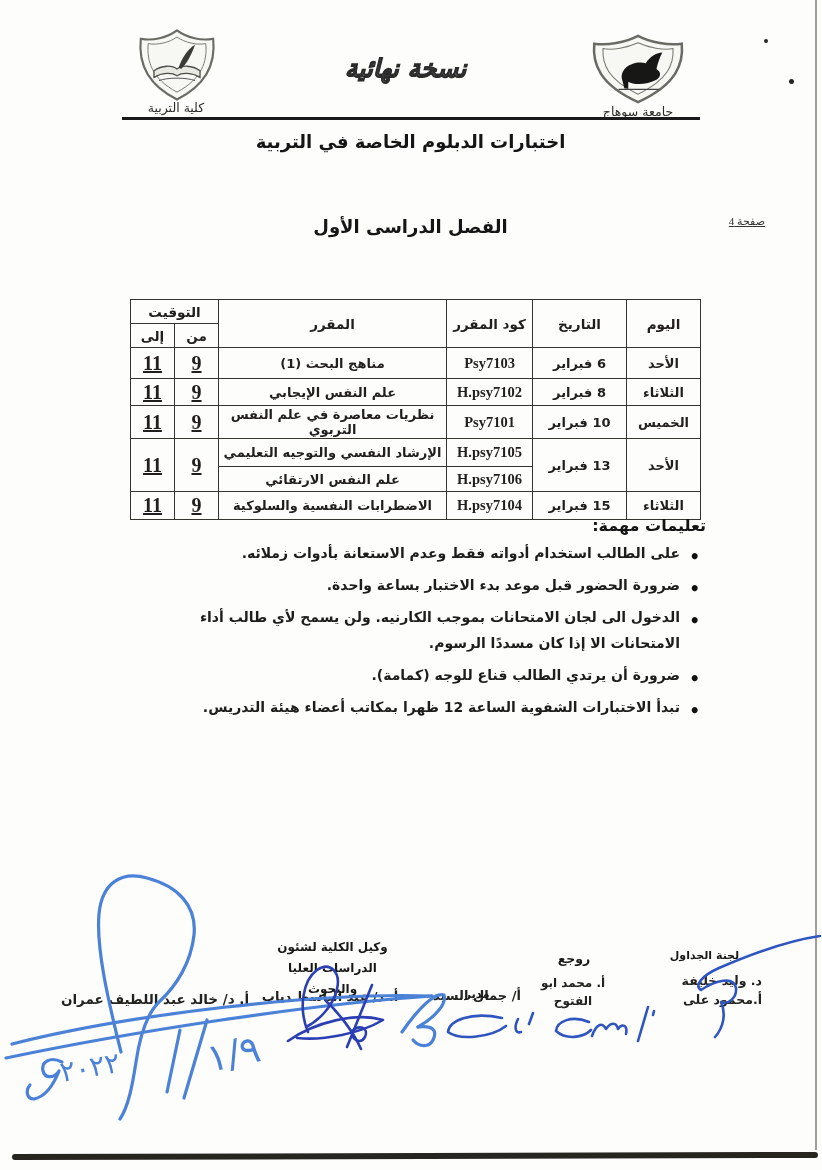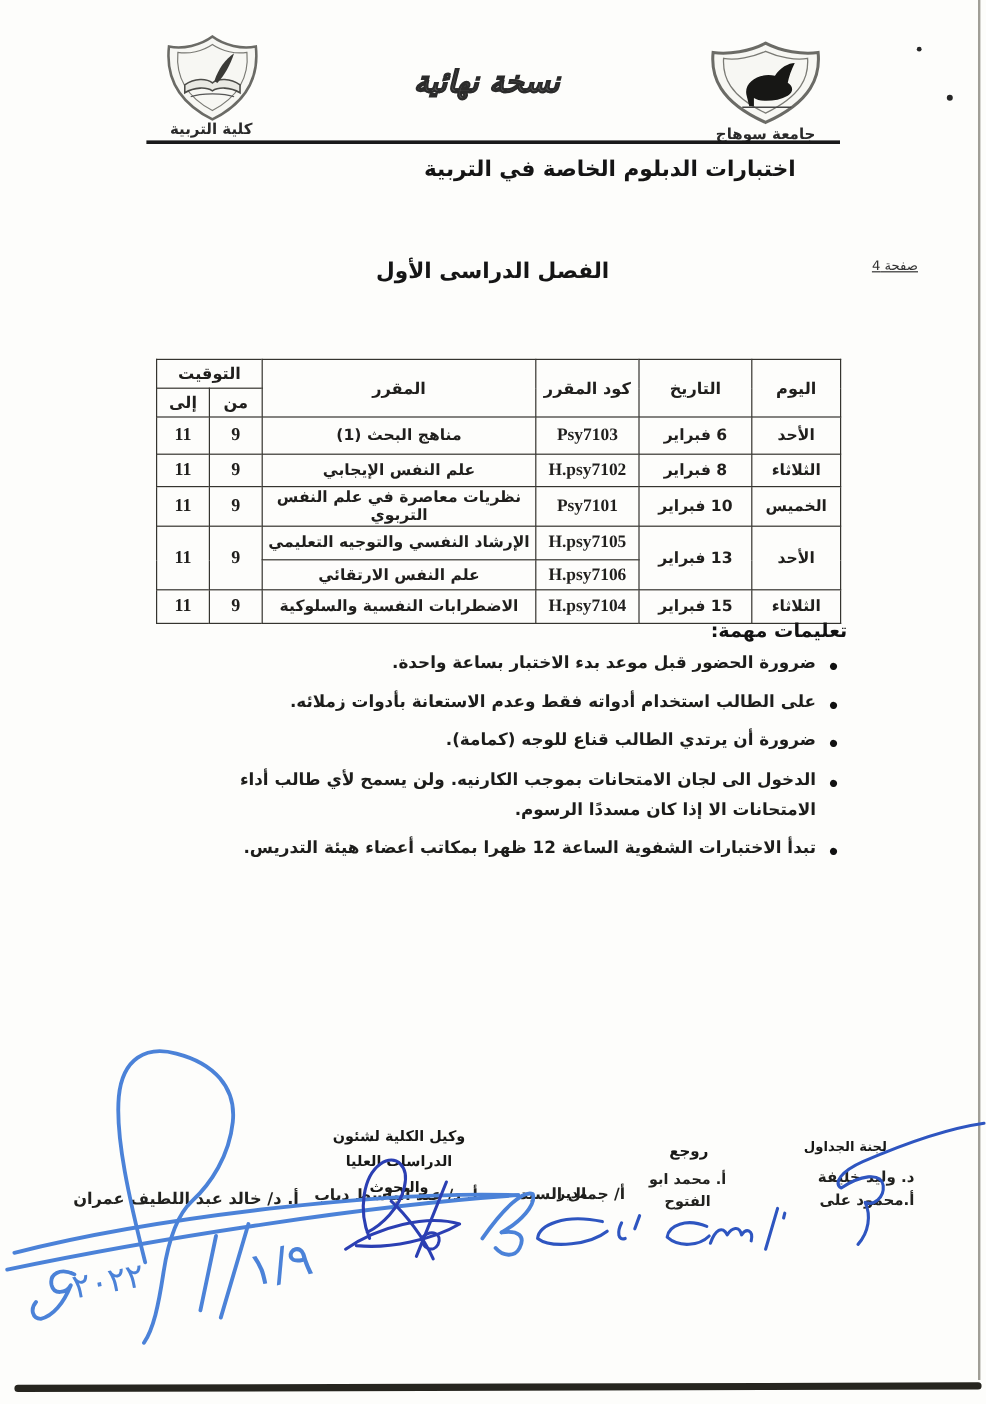--- a/index.html
+++ b/index.html
@@ -10,45 +10,45 @@
     margin:0 auto;
     background:#fdfdfb;
     overflow:hidden;
     font-family:"DejaVu Sans", sans-serif;
     color:#1f1f1f;
   }
   .abs{position:absolute;}
   .rtl{direction:rtl;}
 
   
-  .logo-label{font-size:12.5px;font-weight:700;color:#2a2a2a;text-align:center;}
+  .logo-label{font-size:12.5px;font-weight:400;color:#2a2a2a;text-align:center;}
   .stamp{
     font-size:25px;font-weight:800;letter-spacing:1px;
     color:#555;
     -webkit-text-stroke:1px #2b2b2b;
     text-align:center;
     font-style:italic;
   }
   .header-rule{background:#1a1a1a;height:3px;}
   .title-line{font-size:18px;font-weight:800;text-align:center;color:#151515;}
-  .page-num{font-size:11px;color:#333;text-decoration:underline;}
+  .page-num{font-size:11px;color:#333;text-decoration:underline;font-family:Liberation Serif, serif;}
 
   
   table.sched{border-collapse:collapse;width:570px;table-layout:fixed;direction:rtl;}
   table.sched th, table.sched td{
     border:1.4px solid #35342f;
     text-align:center;vertical-align:middle;
     padding:1px 3px;
     color:#201f1d;
   }
   table.sched th{font-size:13.5px;font-weight:800;}
   td.ar{font-size:13px;font-weight:600;}
   td.latin{font-family:"Liberation Serif", serif;font-size:14.5px;font-weight:600;direction:ltr;}
   td.date-cell{font-size:13px;font-weight:600;}
-  td.num{font-family:"Liberation Serif", serif;font-size:15px;font-weight:600;}
+  td.num{font-family:"Liberation Serif", serif;font-size:20px;font-weight:600;text-decoration:underline;}
 
   
   .instr-head{font-size:16px;font-weight:800;color:#131313;}
   ul.instr{list-style:none;margin:6px 0 0 0;padding:0 26px 0 0;}
   ul.instr li{
     position:relative;
     font-size:14px;font-weight:700;color:#1d1d1b;
     line-height:1.8;margin-bottom:7px;text-align:right;
   }
   ul.instr li::before{
@@ -91,21 +91,21 @@
     <path d="M50 9 C61 14 76 17 86 15 C87 31 81 47 50 62 C19 47 13 31 14 15 C24 17 39 14 50 9 Z" fill="none" stroke="#7a7a74" stroke-width="1.1"></path>
     <g>
       <path d="M34 48 C30 36 44 27 58 30 C62 23 70 19 75 19 C72 25 70 31 69 36 C74 39 74 44 69 47 C60 52 46 53 40 49 L40 56 L36 56 Z" fill="#171715"></path>
       <path d="M30 57 L72 57" stroke="#444" stroke-width="1.4"></path>
     </g>
   </svg>
   <div class="abs logo-label" style="left:578px;top:104px;width:120px;">جامعة سوهاج</div>
 
   <div class="abs header-rule" style="left:122px;top:117px;width:578px;"></div>
 
-  <div class="abs title-line rtl" style="left:158px;top:131px;width:505px;text-align:right;">اختبارات الدبلوم الخاصة في التربية</div>
+  <div class="abs title-line rtl" style="left:158px;top:131px;width:505px;">اختبارات الدبلوم الخاصة في التربية</div>
   <div class="abs title-line rtl" style="left:158px;top:216px;width:505px;">الفصل الدراسى الأول</div>
 
   <div class="abs page-num rtl" style="left:705px;top:215px;width:60px;">صفحة 4</div>
 
   <table class="sched abs" style="left:130px;top:299px;">
     <colgroup>
       <col style="width:74px">
         <col style="width:94px">
         <col style="width:86px">
       <col style="width:228px">
@@ -169,24 +169,24 @@
         <td class="ar">الاضطرابات النفسية والسلوكية</td>
         <td class="num">9</td>
         <td class="num">11</td>
       </tr>
     </tbody>
   </table>
 
   <div class="abs rtl" style="left:134px;top:516px;width:572px;">
     <div class="instr-head">تعليمات مهمة:</div>
     <ul class="instr">
+      <li>على الطالب استخدام أدواته فقط وعدم الاستعانة بأدوات زملائه.</li>
       <li>ضرورة الحضور قبل موعد بدء الاختبار بساعة واحدة.</li>
-      <li>على الطالب استخدام أدواته فقط وعدم الاستعانة بأدوات زملائه.</li>
+      <li>الدخول الى لجان الامتحانات بموجب الكارنيه. ولن يسمح لأي طالب أداء الامتحانات الا إذا كان مسددًا الرسوم.</li>
       <li>ضرورة أن يرتدي الطالب قناع للوجه (كمامة).</li>
-      <li>الدخول الى لجان الامتحانات بموجب الكارنيه. ولن يسمح لأي طالب أداء الامتحانات الا إذا كان مسددًا الرسوم.</li>
       <li>تبدأ الاختبارات الشفوية الساعة 12 ظهرا بمكاتب أعضاء هيئة التدريس.</li>
     </ul>
   </div>
 
   <div class="abs sig-name rtl" style="left:40px;top:989px;width:230px;font-size:13.5px;">أ. د/ خالد عبد اللطيف عمران</div>
 
   <div class="abs sig-title rtl" style="left:250px;top:937px;width:165px;font-size:12px;">
     <div>وكيل الكلية لشئون الدراسات العليا</div>
     <div>والبحوث</div>
   </div>

